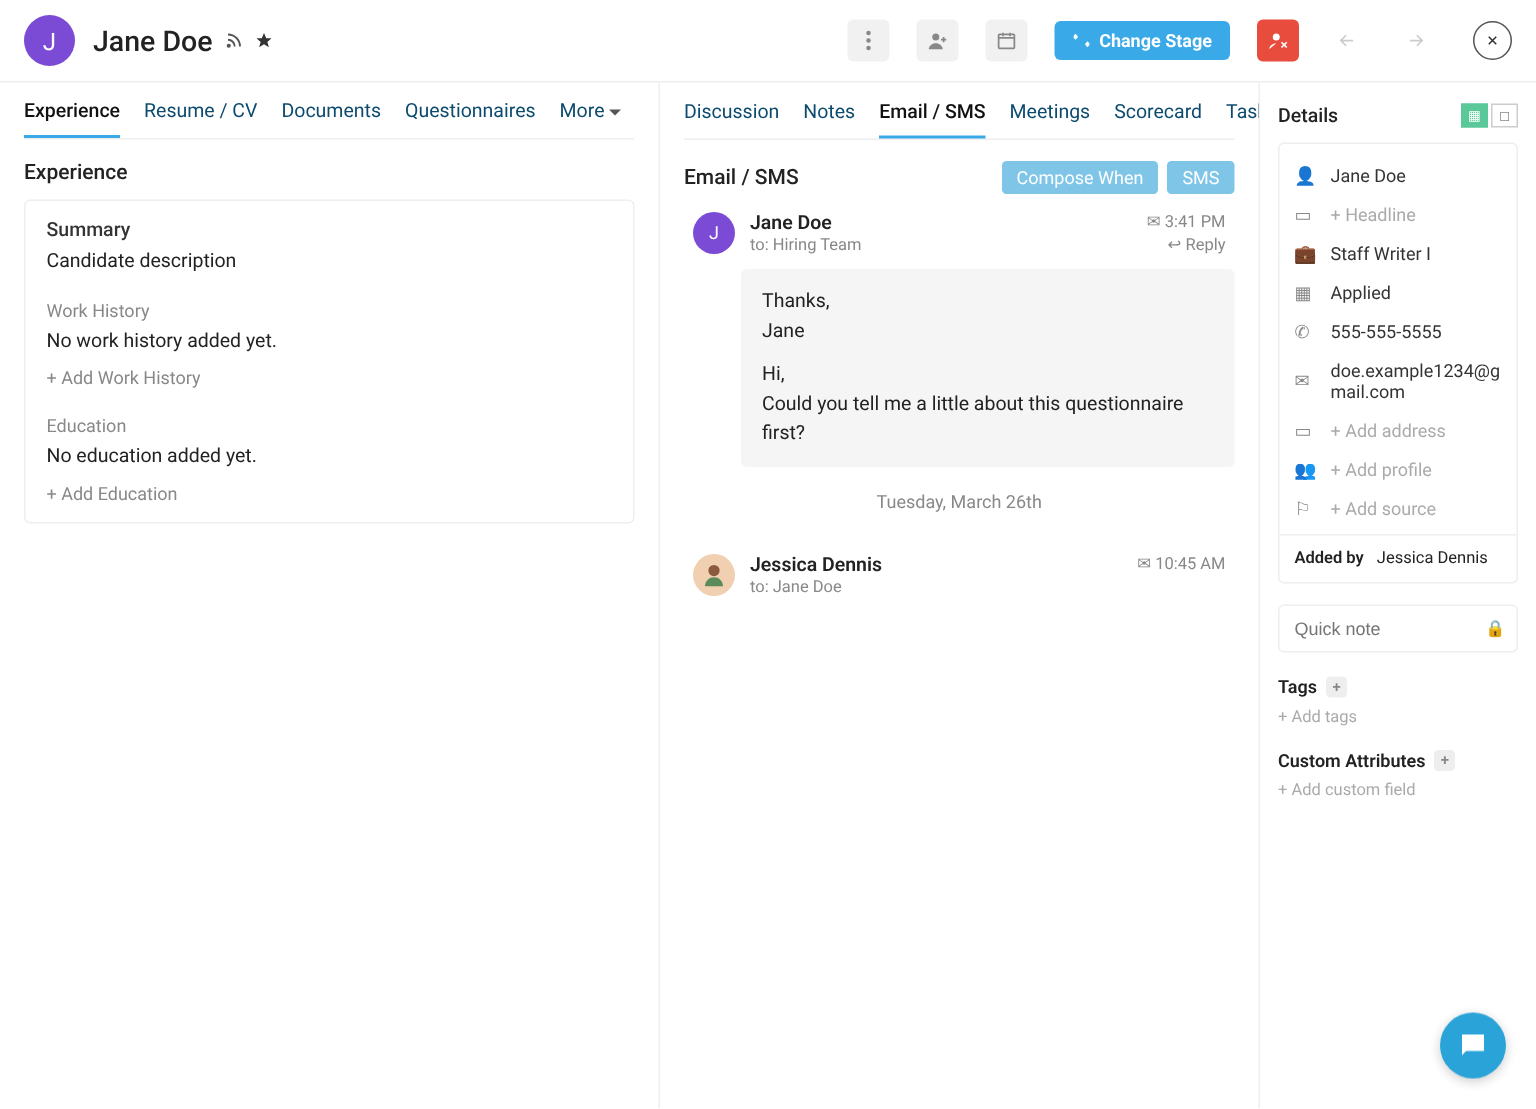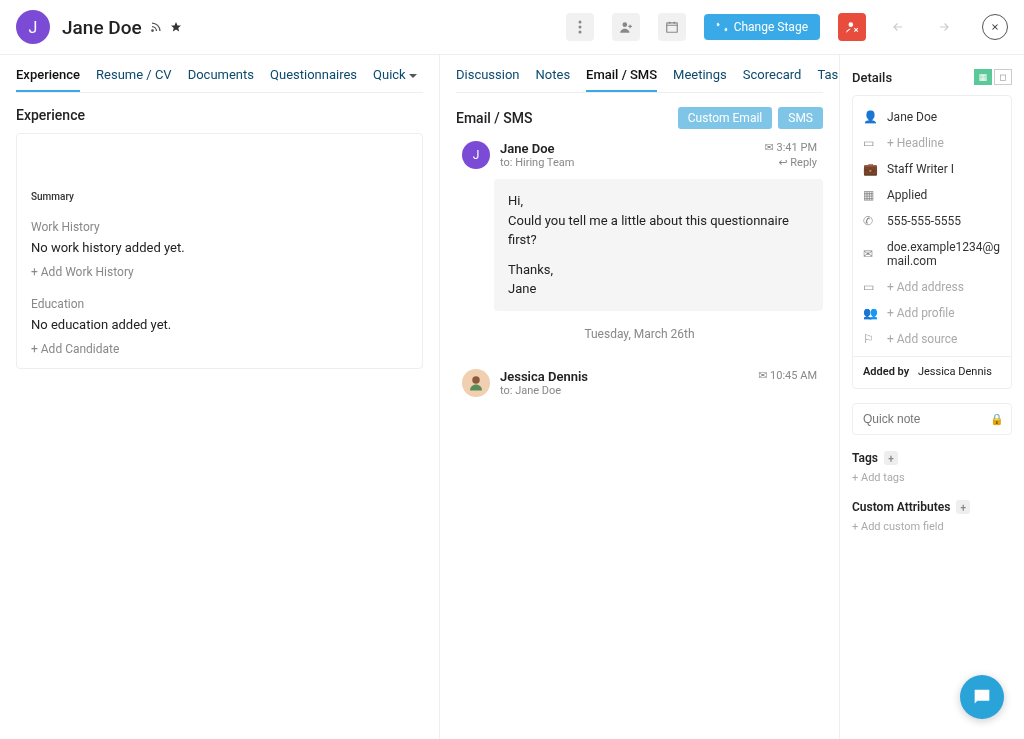--- a/index.html
+++ b/index.html
@@ -6,21 +6,21 @@
 body { font-family: -apple-system, BlinkMacSystemFont, "Segoe UI", Roboto, sans-serif; color: #222; background: #fff; font-size: 13px; }
 
 .app { display: flex; flex-direction: column; height: 100vh; }
 
 
 .header { display: flex; align-items: center; padding: 10px 16px; border-bottom: 1px solid #eee; }
 .avatar-lg { width: 34px; height: 34px; border-radius: 50%; background: #7b4bd6; color: #fff; display: flex; align-items: center; justify-content: center; font-size: 16px; margin-right: 12px; }
 .candidate-name { font-size: 19px; font-weight: 500; margin-right: 8px; }
 .header-icons { display: flex; align-items: center; gap: 8px; color: #555; }
 .header-spacer { flex: 1; }
-.header-actions { display: flex; align-items: center; gap: 18px; }
+.header-actions { display: flex; align-items: center; gap: 18px; font-weight: bold; }
 .icon-btn { width: 28px; height: 28px; border-radius: 4px; background: #f1f1f1; display: flex; align-items: center; justify-content: center; color: #666; cursor: pointer; }
 .icon-btn.red { background: #e74c3c; color: #fff; }
 .icon-btn.plain { background: transparent; }
 .change-stage-btn { background: #3aa9e8; color: #fff; border-radius: 4px; padding: 6px 12px; display: flex; align-items: center; gap: 6px; cursor: pointer; font-size: 12px; }
 .close-btn { width: 26px; height: 26px; border-radius: 50%; border: 1.5px solid #555; display: flex; align-items: center; justify-content: center; cursor: pointer; margin-left: 6px; }
 
 
 .main { display: flex; flex: 1; overflow: hidden; }
 .col-left { width: 440px; border-right: 1px solid #eee; padding: 0 16px 16px; overflow-y: auto; }
 .col-mid { flex: 1; border-right: 1px solid #eee; padding: 0 16px 16px; overflow-y: auto; position: relative; }
@@ -28,21 +28,21 @@
 
 
 .tabs { display: flex; gap: 16px; border-bottom: 1px solid #eee; padding-top: 12px; }
 .tab { padding: 0 0 8px 0; color: #0c4a6e; cursor: pointer; white-space: nowrap; font-size: 13px; }
 .tab.active { color: #111; border-bottom: 2px solid #3aa9e8; font-weight: 500; }
 .tab.more::after { content: ""; display: inline-block; margin-left: 3px; border-left: 4px solid transparent; border-right: 4px solid transparent; border-top: 4px solid #555; vertical-align: middle; }
 
 
 .section-title { font-size: 14px; font-weight: 500; margin: 14px 0 10px; }
 .card { border: 1px solid #eee; border-radius: 4px; padding: 12px 14px; }
-.card h4 { font-size: 10px; font-weight: 500; margin-bottom: 6px; color: #333; margin-top: 45px; }
+.card h4 { font-size: 13px; font-weight: 500; margin-bottom: 6px; color: #333; }
 .card .subhead { color: #888; font-size: 12px; margin-top: 18px; margin-bottom: 6px; }
 .card .text { color: #222; font-size: 13px; }
 .add-link { color: #888; font-size: 12px; margin-top: 10px; display: block; cursor: pointer; }
 
 
 .mid-header { display: flex; align-items: center; justify-content: space-between; margin: 14px 0 12px; }
 .mid-title { font-size: 14px; font-weight: 500; }
 .mid-actions { display: flex; gap: 6px; }
 .pill-btn { background: #7ec5e8; color: #fff; border-radius: 3px; padding: 4px 10px; font-size: 12px; cursor: pointer; }
 
@@ -167,47 +167,48 @@
   </div>
 
   <div class="main">
 
     <div class="col-left">
       <div class="tabs">
         <div class="tab active">Experience</div>
         <div class="tab">Resume / CV</div>
         <div class="tab">Documents</div>
         <div class="tab">Questionnaires</div>
-        <div class="tab more">Quick</div>
+        <div class="tab more">More</div>
       </div>
       <div class="section-title">Experience</div>
       <div class="card">
         <h4>Summary</h4>
+        <div class="text">Candidate description</div>
         <div class="subhead">Work History</div>
         <div class="text">No work history added yet.</div>
         <span class="add-link">+ Add Work History</span>
         <div class="subhead">Education</div>
         <div class="text">No education added yet.</div>
-        <span class="add-link">+ Add Candidate</span>
+        <span class="add-link">+ Add Education</span>
       </div>
     </div>
 
     <div class="col-mid">
       <div class="tabs">
         <div class="tab">Discussion</div>
         <div class="tab">Notes</div>
         <div class="tab active">Email / SMS</div>
         <div class="tab">Meetings</div>
         <div class="tab">Scorecard</div>
         <div class="tab">Tasks</div>
       </div>
       <div class="mid-header">
         <div class="mid-title">Email / SMS</div>
         <div class="mid-actions">
-          <div class="pill-btn">Custom Email</div>
+          <div class="pill-btn">Compose When</div>
           <div class="pill-btn">SMS</div>
         </div>
       </div>
 
       <div class="msg-wrap">
 
         <div class="msg-block">
           <div class="avatar-sm">J</div>
           <div class="msg-content">
             <div class="msg-head">
@@ -217,23 +218,23 @@
               </div>
               <div class="msg-meta">
                 <span>✉</span>
                 <span>3:41 PM</span>
                 <span class="reply">↩ <span>Reply</span></span>
               </div>
             </div>
           </div>
         </div>
         <div class="msg-body">
-          <p><span>Hi,</span><br><span>Could you tell me a little about this questionnaire first?</span></p>
           <p style="white-space:pre-line">Thanks,
 Jane</p>
+          <p><span>Hi,</span><br><span>Could you tell me a little about this questionnaire first?</span></p>
         </div>
 
         <div class="date-sep">Tuesday, March 26th</div>
 
         <div class="msg-block">
           <div class="avatar-sm jessica">
             <svg width="18" height="18" viewBox="0 0 24 24">
                 <circle cx="12" cy="8" r="5" fill="#8b5a3c"></circle>
                 <path d="M4 22c0-5 4-8 8-8s8 3 8 8" fill="#5a8b5a"></path>
               </svg>

